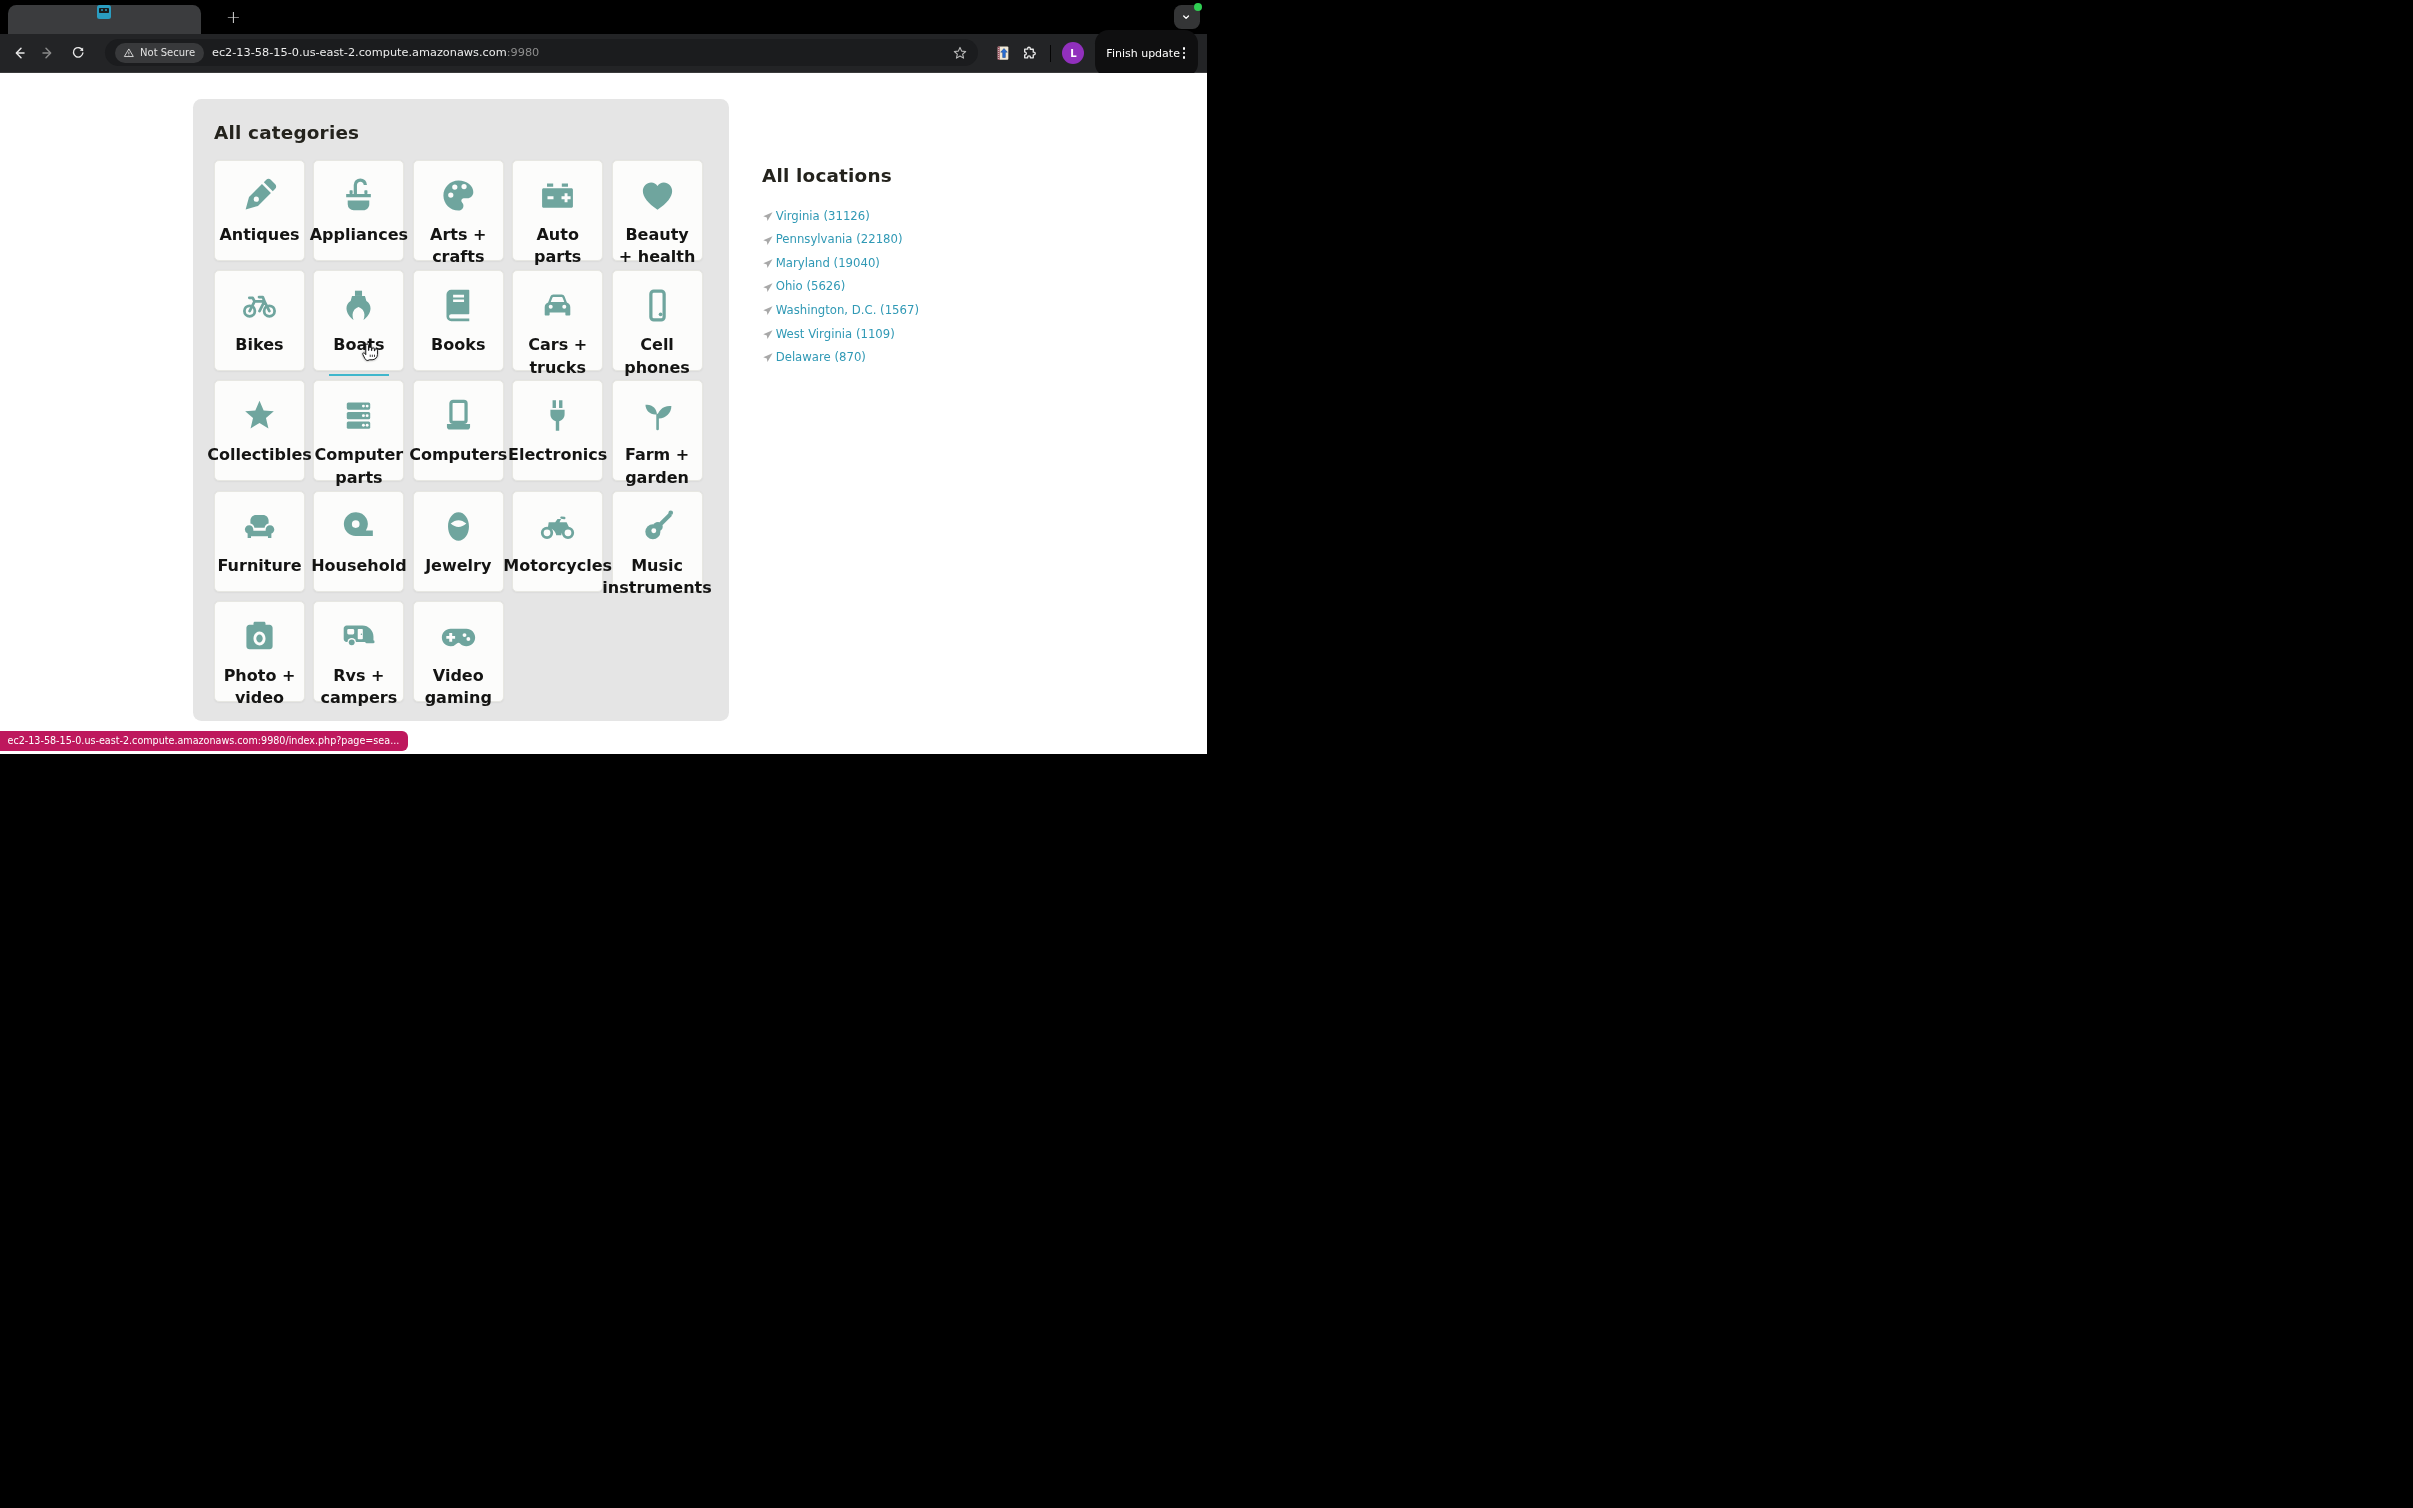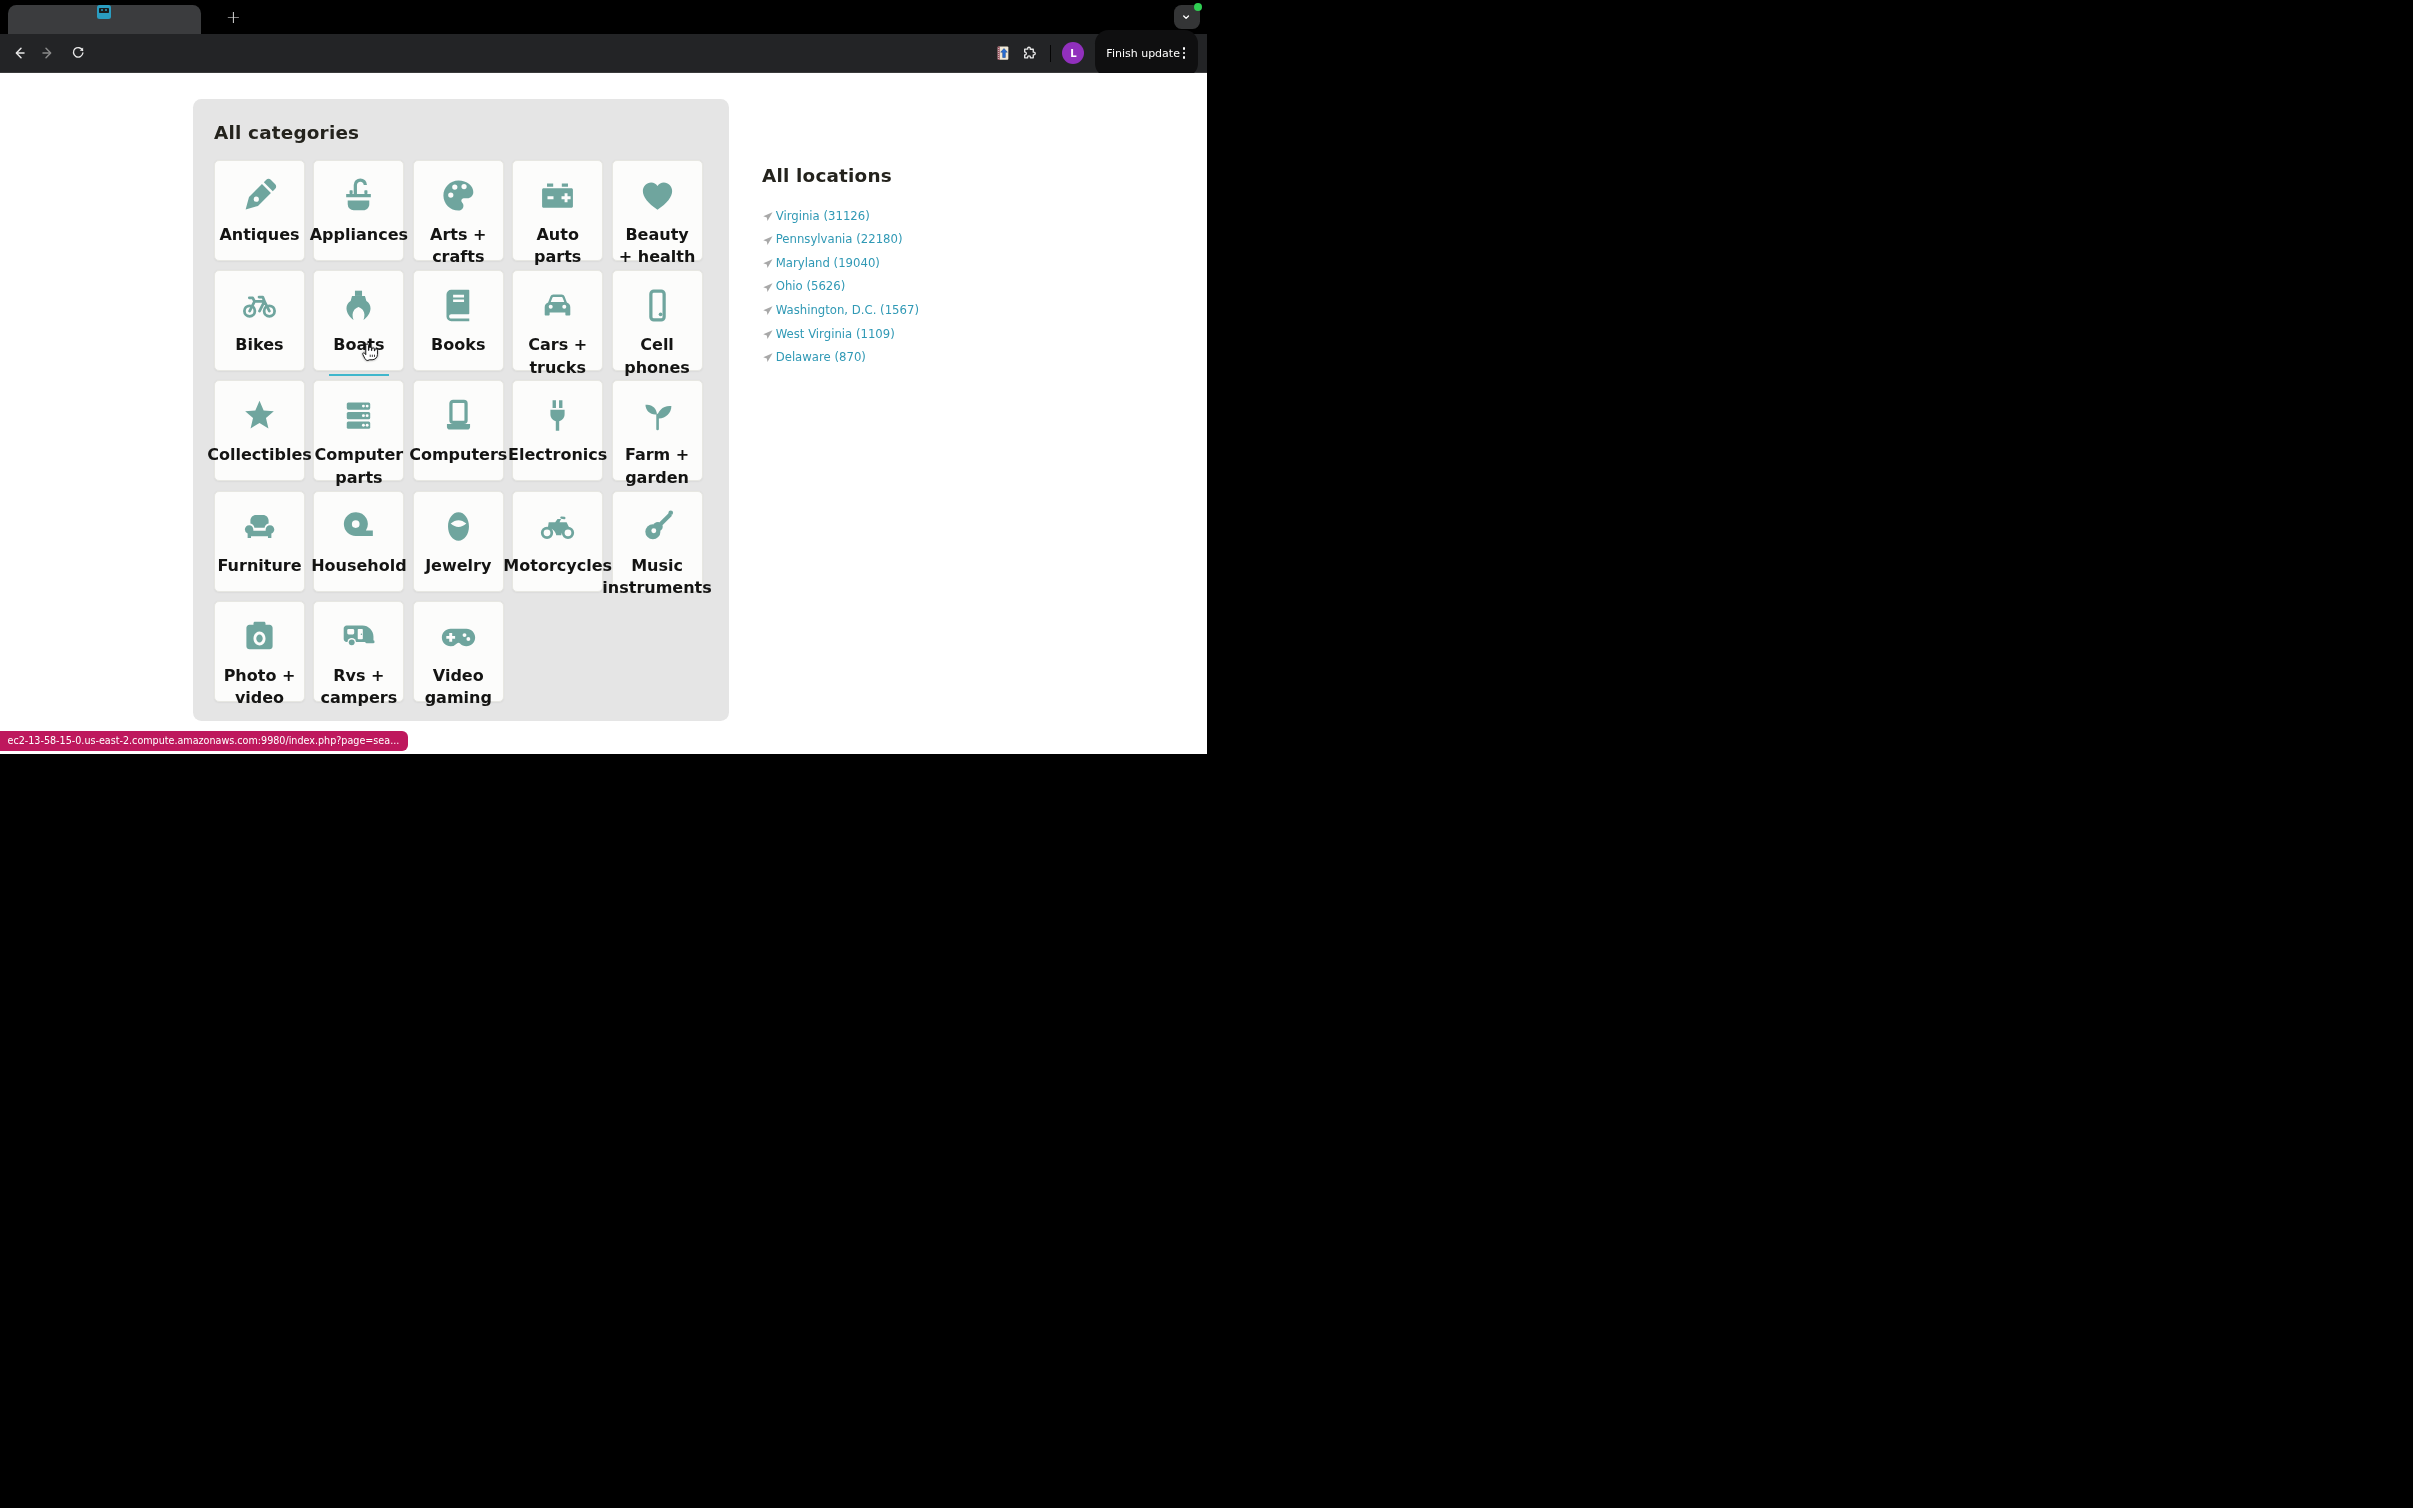--- a/index.html
+++ b/index.html
@@ -94,20 +94,36 @@
       <svg viewBox="0 0 24 24">
         <path d="M9 5l7 7-7 7" stroke="#8a8a8a" stroke-width="2.2" fill="none" stroke-linecap="round" stroke-linejoin="round"></path>
         <path d="M4.5 12h11" stroke="#8a8a8a" stroke-width="2.2" stroke-linecap="round"></path>
       </svg>
       <svg viewBox="0 0 24 24">
         <path d="M18.8 8.2A7.1 7.1 0 1 0 19.3 12" stroke="#e8e8e8" stroke-width="2.1" fill="none" stroke-linecap="round"></path>
         <path d="M19.7 3.6v5.1h-5.1z" fill="#e8e8e8"></path>
       </svg>
     </div>
 
+    <div class="omnibox">
+      <span class="chip">
+        <svg viewBox="0 0 24 24">
+          <path d="M12 4L2.8 19.6h18.4z" fill="none" stroke="#dcdcdc" stroke-width="1.9" stroke-linejoin="round"></path>
+          <rect x="11.1" y="9.8" width="1.8" height="4.6" fill="#dcdcdc"></rect>
+          <rect x="11.1" y="15.7" width="1.8" height="1.8" fill="#dcdcdc"></rect>
+        </svg>
+        <span>Not Secure</span>
+      </span>
+      <span class="url"><span>ec2-13-58-15-0.us-east-2.compute.amazonaws.com</span><span class="port">:9980</span></span>
+      <span class="omni-star">
+        <svg viewBox="0 0 24 24">
+          <path d="M12 3.6l2.5 5.6 6 .6-4.5 4 1.3 5.9-5.3-3.1-5.3 3.1 1.3-5.9-4.5-4 6-.6z" fill="none" stroke="#b9b9b9" stroke-width="1.7" stroke-linejoin="round"></path>
+        </svg>
+      </span>
+    </div>
 
     <div class="rightcluster">
       <span class="ext-note">
         <svg viewBox="0 0 24 24" width="16" height="18.4">
           <rect x="4" y="2" width="16" height="20" rx="1.5" fill="#f0e8d6"></rect>
           <rect x="4" y="2" width="3" height="20" fill="#8a3a4a"></rect>
           <circle cx="5.5" cy="4.5" r=".8" fill="#fff"></circle>
             <circle cx="5.5" cy="7.5" r=".8" fill="#fff"></circle>
           <circle cx="5.5" cy="10.5" r=".8" fill="#fff"></circle>
             <circle cx="5.5" cy="13.5" r=".8" fill="#fff"></circle>

